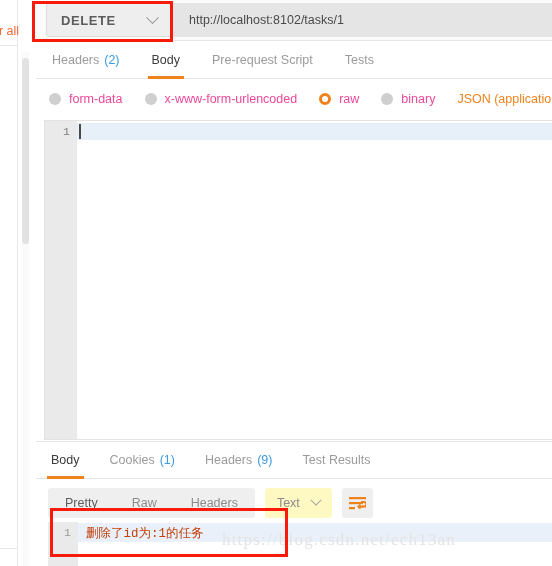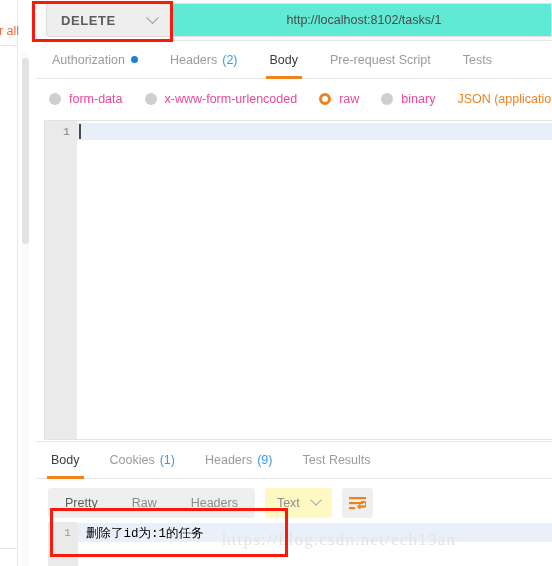--- a/index.html
+++ b/index.html
@@ -56,22 +56,22 @@
   .method-label {
     font-size: 13px; color: #5d5d5d; letter-spacing: .6px; font-weight: 600;
   }
   .chevron-down {
     margin-left: auto; width: 9px; height: 9px;
     border-right: 1.6px solid #9b9b9b; border-bottom: 1.6px solid #9b9b9b;
     transform: rotate(45deg) translate(-2px,-2px);
   }
   .url-field {
     position: absolute; left: 137px; top: 3px; width: 379px; height: 34px;
-    background: #5eead4; border: 1px solid #e4e4e4; border-left: none;
-    display: flex; align-items: center; padding-left: 4px; justify-content: center;
+    background: #e5e5e5; border: 1px solid #e4e4e4; border-left: none;
+    display: flex; align-items: center; padding-left: 16px;
   }
   .url-text { font-size: 12.5px; color: #4a4a4a; white-space: nowrap; }
 
   
   .req-tabs {
     position: absolute; left: 0; top: 41px; width: 516px; height: 38px;
     background: #fff; border-bottom: 1px solid #e6e6e6;
     display: flex; align-items: center;
   }
   .req-tab {
@@ -190,21 +190,21 @@
   .resp-gutter-num {
     position: absolute; top: 4px; right: 7px;
     font-family: "Liberation Mono", monospace; font-size: 11.5px; color: #9a9a9a;
   }
   .resp-line-bg {
     position: absolute; left: 30px; top: 1px; right: 0; height: 19px;
     background: #e9f0f9;
   }
   .resp-text {
     position: absolute; left: 38px; top: 3px;
-    font-family: "Liberation Mono", monospace; font-size: 12.5px; color: #000000;
+    font-family: "Liberation Mono", monospace; font-size: 12.5px; color: #c2410c;
     white-space: nowrap;
   }
 
   
   .watermark {
     position: absolute; left: 222px; top: 530px;
     font-family: "Liberation Serif", serif; font-size: 17px;
     color: #e3e3e3; letter-spacing: 1.2px; white-space: nowrap;
     pointer-events: none;
   }
@@ -235,24 +235,20 @@
       <div class="method-box">
         <span class="method-label">DELETE</span>
         <span class="chevron-down"></span>
       </div>
       <div class="url-field">
         <span class="url-text">http://localhost:8102/tasks/1</span>
       </div>
     </div>
 
     <div class="req-tabs">
-      <div class="req-tab">
-        <span>Authorization</span>
-        <span class="blue-dot"></span>
-      </div>
       <div class="req-tab">
         <span>Headers</span>
         <span class="tab-count">(2)</span>
       </div>
       <div class="req-tab active">
         <span>Body</span>
       </div>
       <div class="req-tab">
         <span>Pre-request Script</span>
       </div>

